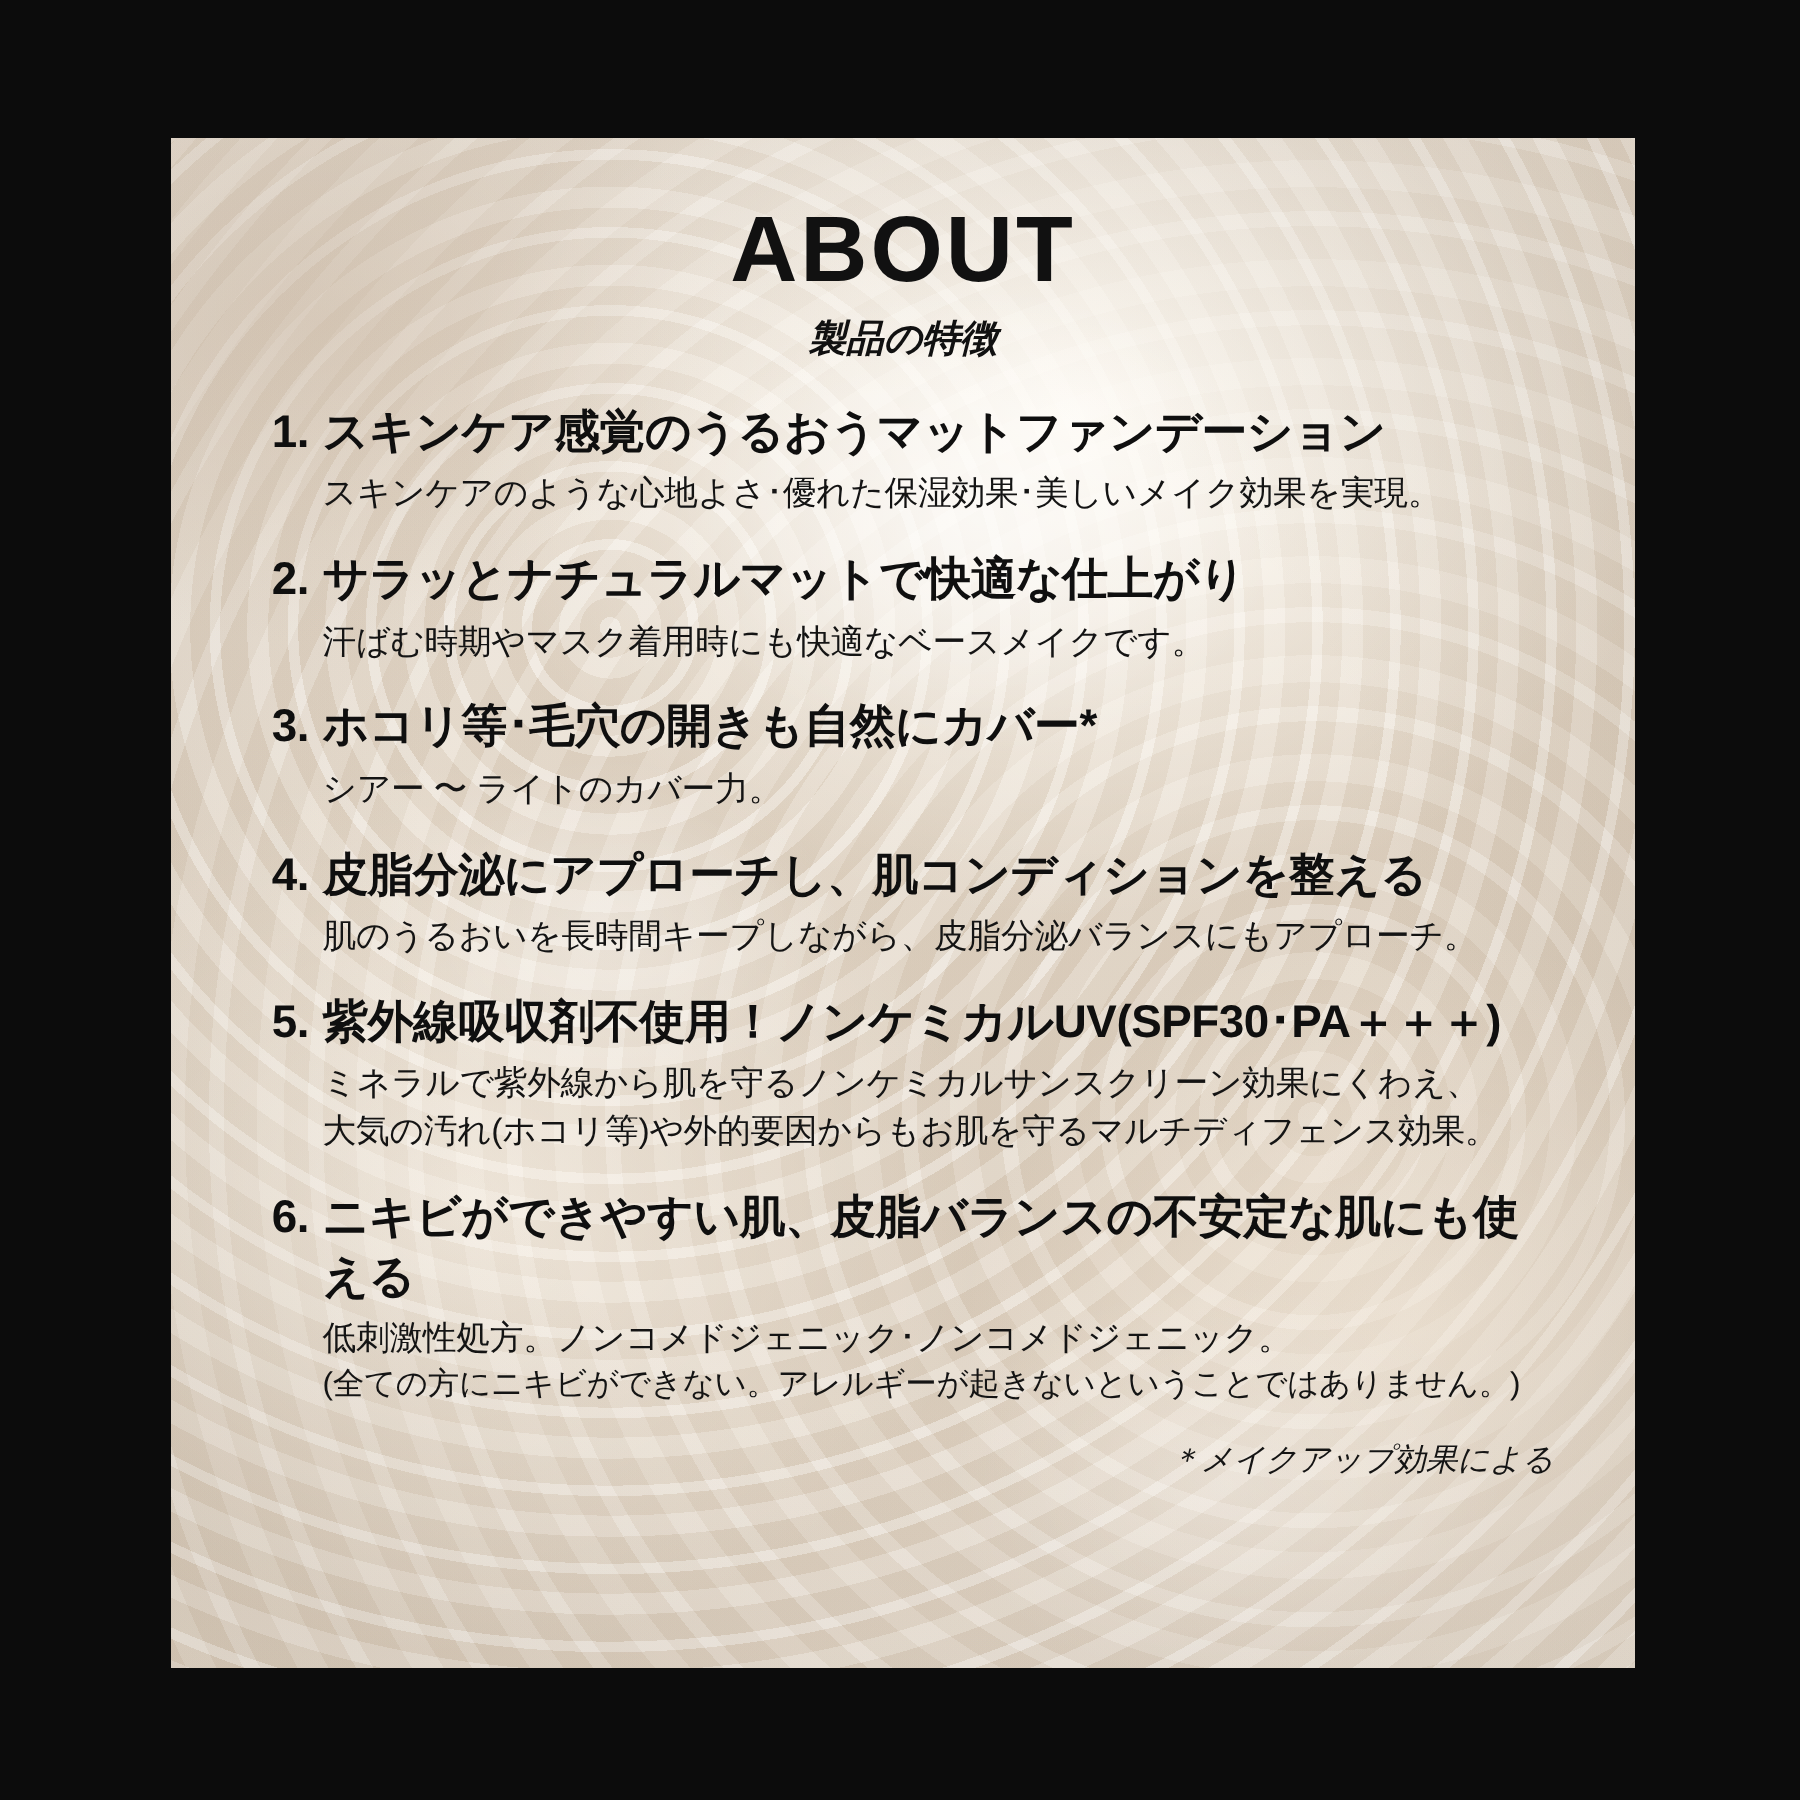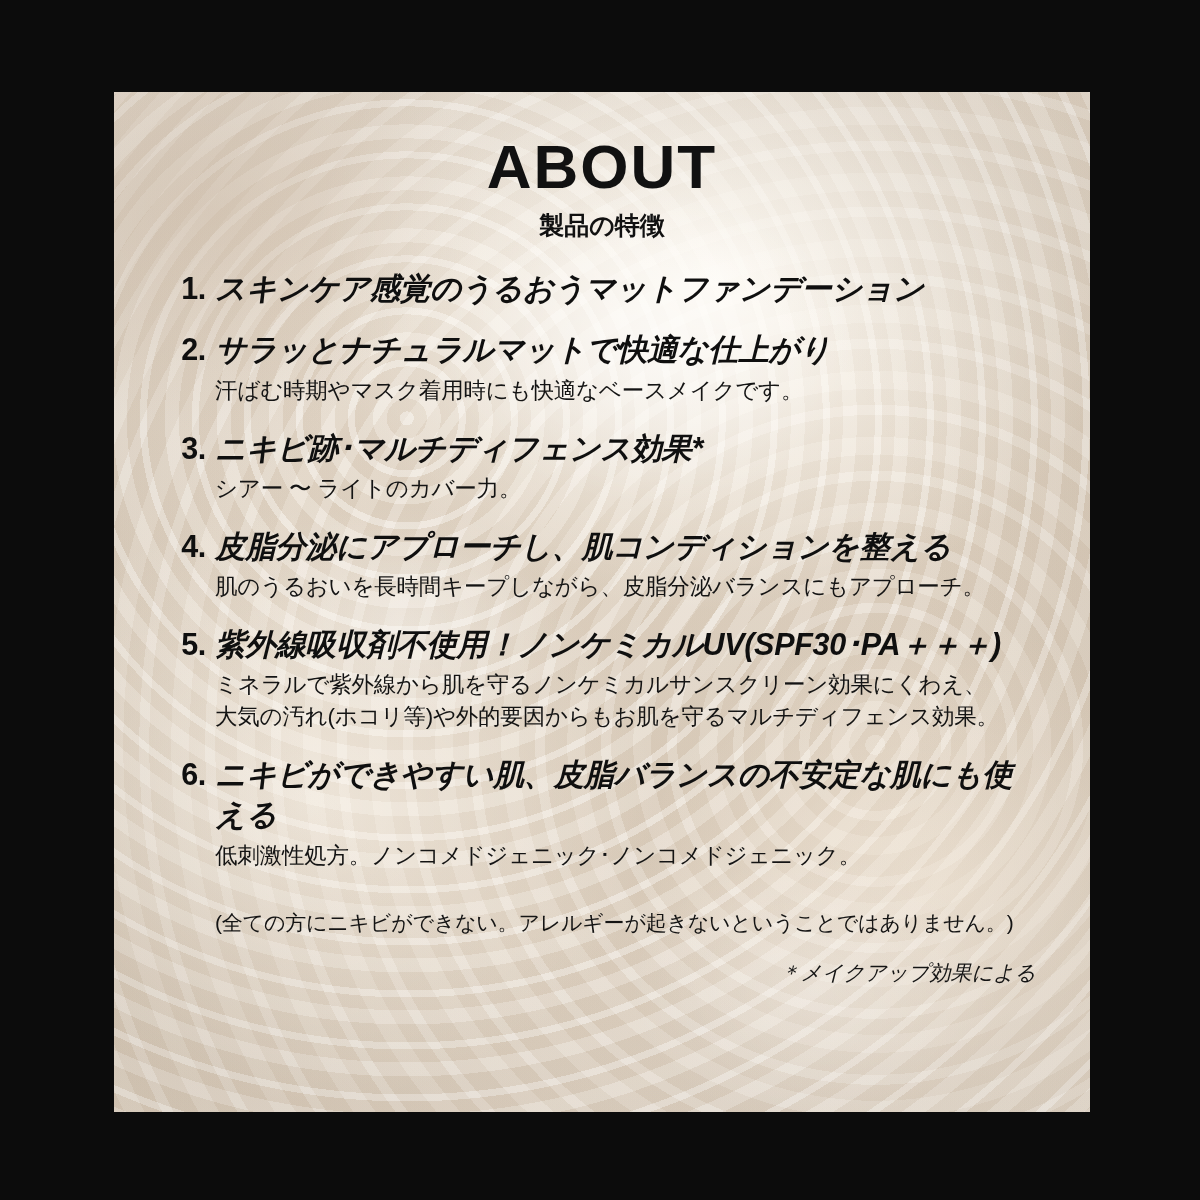--- a/index.html
+++ b/index.html
@@ -80,20 +80,21 @@
     font-weight: 700;
     letter-spacing: 2px;
     line-height: 1.05;
     color: #111;
   }
   .subtitle {
     font-size: 25px;
     font-weight: 600;
     margin-top: 10px;
     color: #111;
+    font-style: italic;
   }
 
   .items {
     margin: 0;
     padding: 0;
     list-style: none;
   }
   .item { margin-bottom: 21px; }
 
   .item-head {
@@ -105,33 +106,33 @@
     letter-spacing: -0.3px;
     color: #0f0f0f;
   }
   .num {
     flex: 0 0 auto;
     width: 44px;
     text-align: right;
     margin-right: 9px;
     font-weight: 700;
   }
-  .head-text { flex: 1 1 auto; font-style: italic; }
+  .head-text { flex: 1 1 auto; }
 
   .desc {
     font-size: 22.5px;
     font-weight: 500;
     line-height: 1.42;
     color: #141414;
     margin-top: 5px;
     padding-left: 53px;
     letter-spacing: -0.2px;
   }
   .desc .line { display: block; }
-  .desc .small { font-size: 21px; margin-top: 37px; }
+  .desc .small { font-size: 21px; }
 
   .footnote {
     text-align: right;
     font-size: 21px;
     font-weight: 500;
     color: #141414;
     margin-top: 16px;
     padding-right: 6px;
     font-style: italic;
   }
@@ -148,36 +149,39 @@
         <div class="subtitle">製品の特徴</div>
       </div>
 
       <ul class="items">
 
         <li class="item">
           <div class="item-head">
             <span class="num">1.</span>
             <span class="head-text">スキンケア感覚のうるおうマットファンデーション</span>
           </div>
+          <div class="desc">
+            <span class="line">スキンケアのような心地よさ･優れた保湿効果･美しいメイク効果を実現。</span>
+          </div>
         </li>
 
         <li class="item">
           <div class="item-head">
             <span class="num">2.</span>
             <span class="head-text">サラッとナチュラルマットで快適な仕上がり</span>
           </div>
           <div class="desc">
             <span class="line">汗ばむ時期やマスク着用時にも快適なベースメイクです。</span>
           </div>
         </li>
 
         <li class="item">
           <div class="item-head">
             <span class="num">3.</span>
-            <span class="head-text">ニキビ跡･マルチディフェンス効果*</span>
+            <span class="head-text">ホコリ等･毛穴の開きも自然にカバー*</span>
           </div>
           <div class="desc">
             <span class="line">シアー 〜 ライトのカバー力。</span>
           </div>
         </li>
 
         <li class="item">
           <div class="item-head">
             <span class="num">4.</span>
             <span class="head-text">皮脂分泌にアプローチし、肌コンディションを整える</span>

